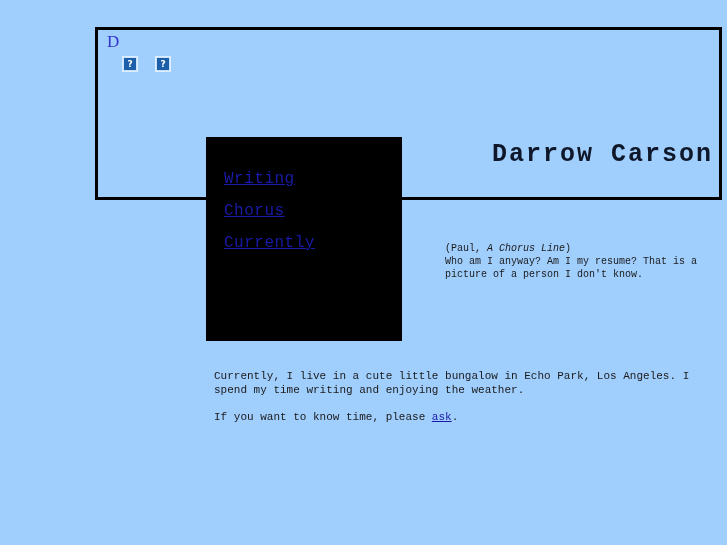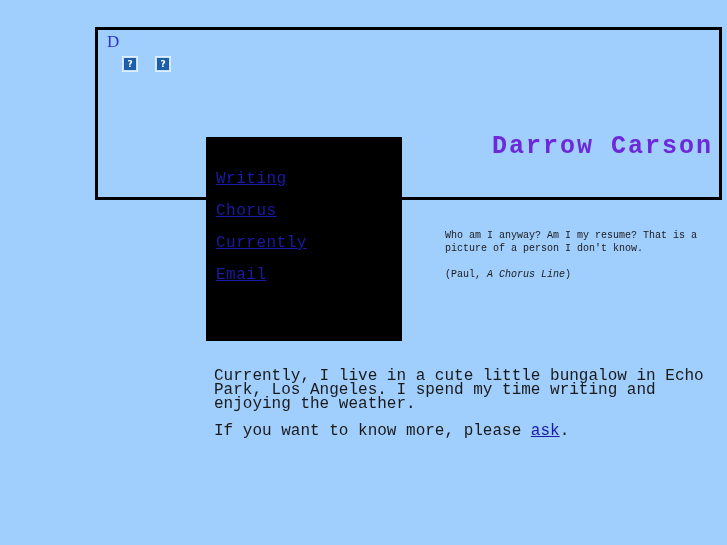--- a/index.html
+++ b/index.html
@@ -66,26 +66,26 @@
     color: #ffffff;
     font-family: "DejaVu Sans", sans-serif;
     font-size: 9px;
     font-weight: bold;
     line-height: 12px;
     text-align: center;
   }
   #site-title {
     position: absolute;
     right: 6px;
-    bottom: 36px;
+    bottom: 28px;
     font-family: "Liberation Mono", "DejaVu Sans Mono", monospace;
     font-size: 25px;
     font-weight: bold;
     letter-spacing: 2px;
-    color: #6d28d9;
+    color: #0f172a;
     white-space: nowrap;
   }
 
   
   #nav-panel {
     position: absolute;
     left: 206px;
     top: 137px;
     width: 196px;
     height: 204px;
@@ -94,21 +94,21 @@
   }
   #nav-list {
     position: absolute;
     left: 10px;
     top: 33px;
     list-style: none;
     margin: 0;
     padding: 0;
   }
   #nav-list li {
-    margin: 0 0 14px 0;
+    margin: 0 0 14px 8px;
     padding: 0;
   }
   #nav-list a {
     font-family: "Liberation Mono", "DejaVu Sans Mono", monospace;
     font-size: 16px;
     color: #1a1aa8;
     text-decoration: underline;
     letter-spacing: 0.5px;
     display: inline-block;
   }
@@ -126,21 +126,21 @@
   #quote-text { margin: 0; }
   #quote-attrib { margin: 13px 0 0 0; }
   #quote-attrib .work { font-style: italic; }
 
   
   #body-copy {
     position: absolute;
     left: 214px;
     top: 369px;
     width: 500px;
-    font-size: 16px;
+    font-size: 11px;
     line-height: 14px;
     color: #1a1a1a;
   }
   #body-copy p { margin: 0; }
   #body-copy .spacer { height: 13px; }
   #body-copy a {
     color: #1a1aa8;
     text-decoration: underline;
   }
 </style>
@@ -169,30 +169,27 @@
     <ul id="nav-list">
       <li>
         <a href="#">Writing</a>
       </li>
       <li>
         <a href="#">Chorus</a>
       </li>
       <li>
         <a href="#">Currently</a>
       </li>
-      <li>
-        <a href="#">Email</a>
-      </li>
     </ul>
   </div>
 
   <div id="quote-block">
+    <p id="quote-attrib"><span>(Paul, </span><span class="work">A Chorus Line</span><span>)</span></p>
     <p id="quote-text">Who am I anyway? Am I my resume? That is a picture of a person I don't know.</p>
-    <p id="quote-attrib"><span>(Paul, </span><span class="work">A Chorus Line</span><span>)</span></p>
   </div>
 
   <div id="body-copy">
     <p>Currently, I live in a cute little bungalow in Echo Park, Los Angeles.  I spend my time writing and enjoying the weather.</p>
     <div class="spacer"></div>
-    <p><span>If you want to know more, please </span><a href="#">ask</a><span>.</span></p>
+    <p><span>If you want to know time, please </span><a href="#">ask</a><span>.</span></p>
   </div>
 
 </div>
 
 </body></html>

